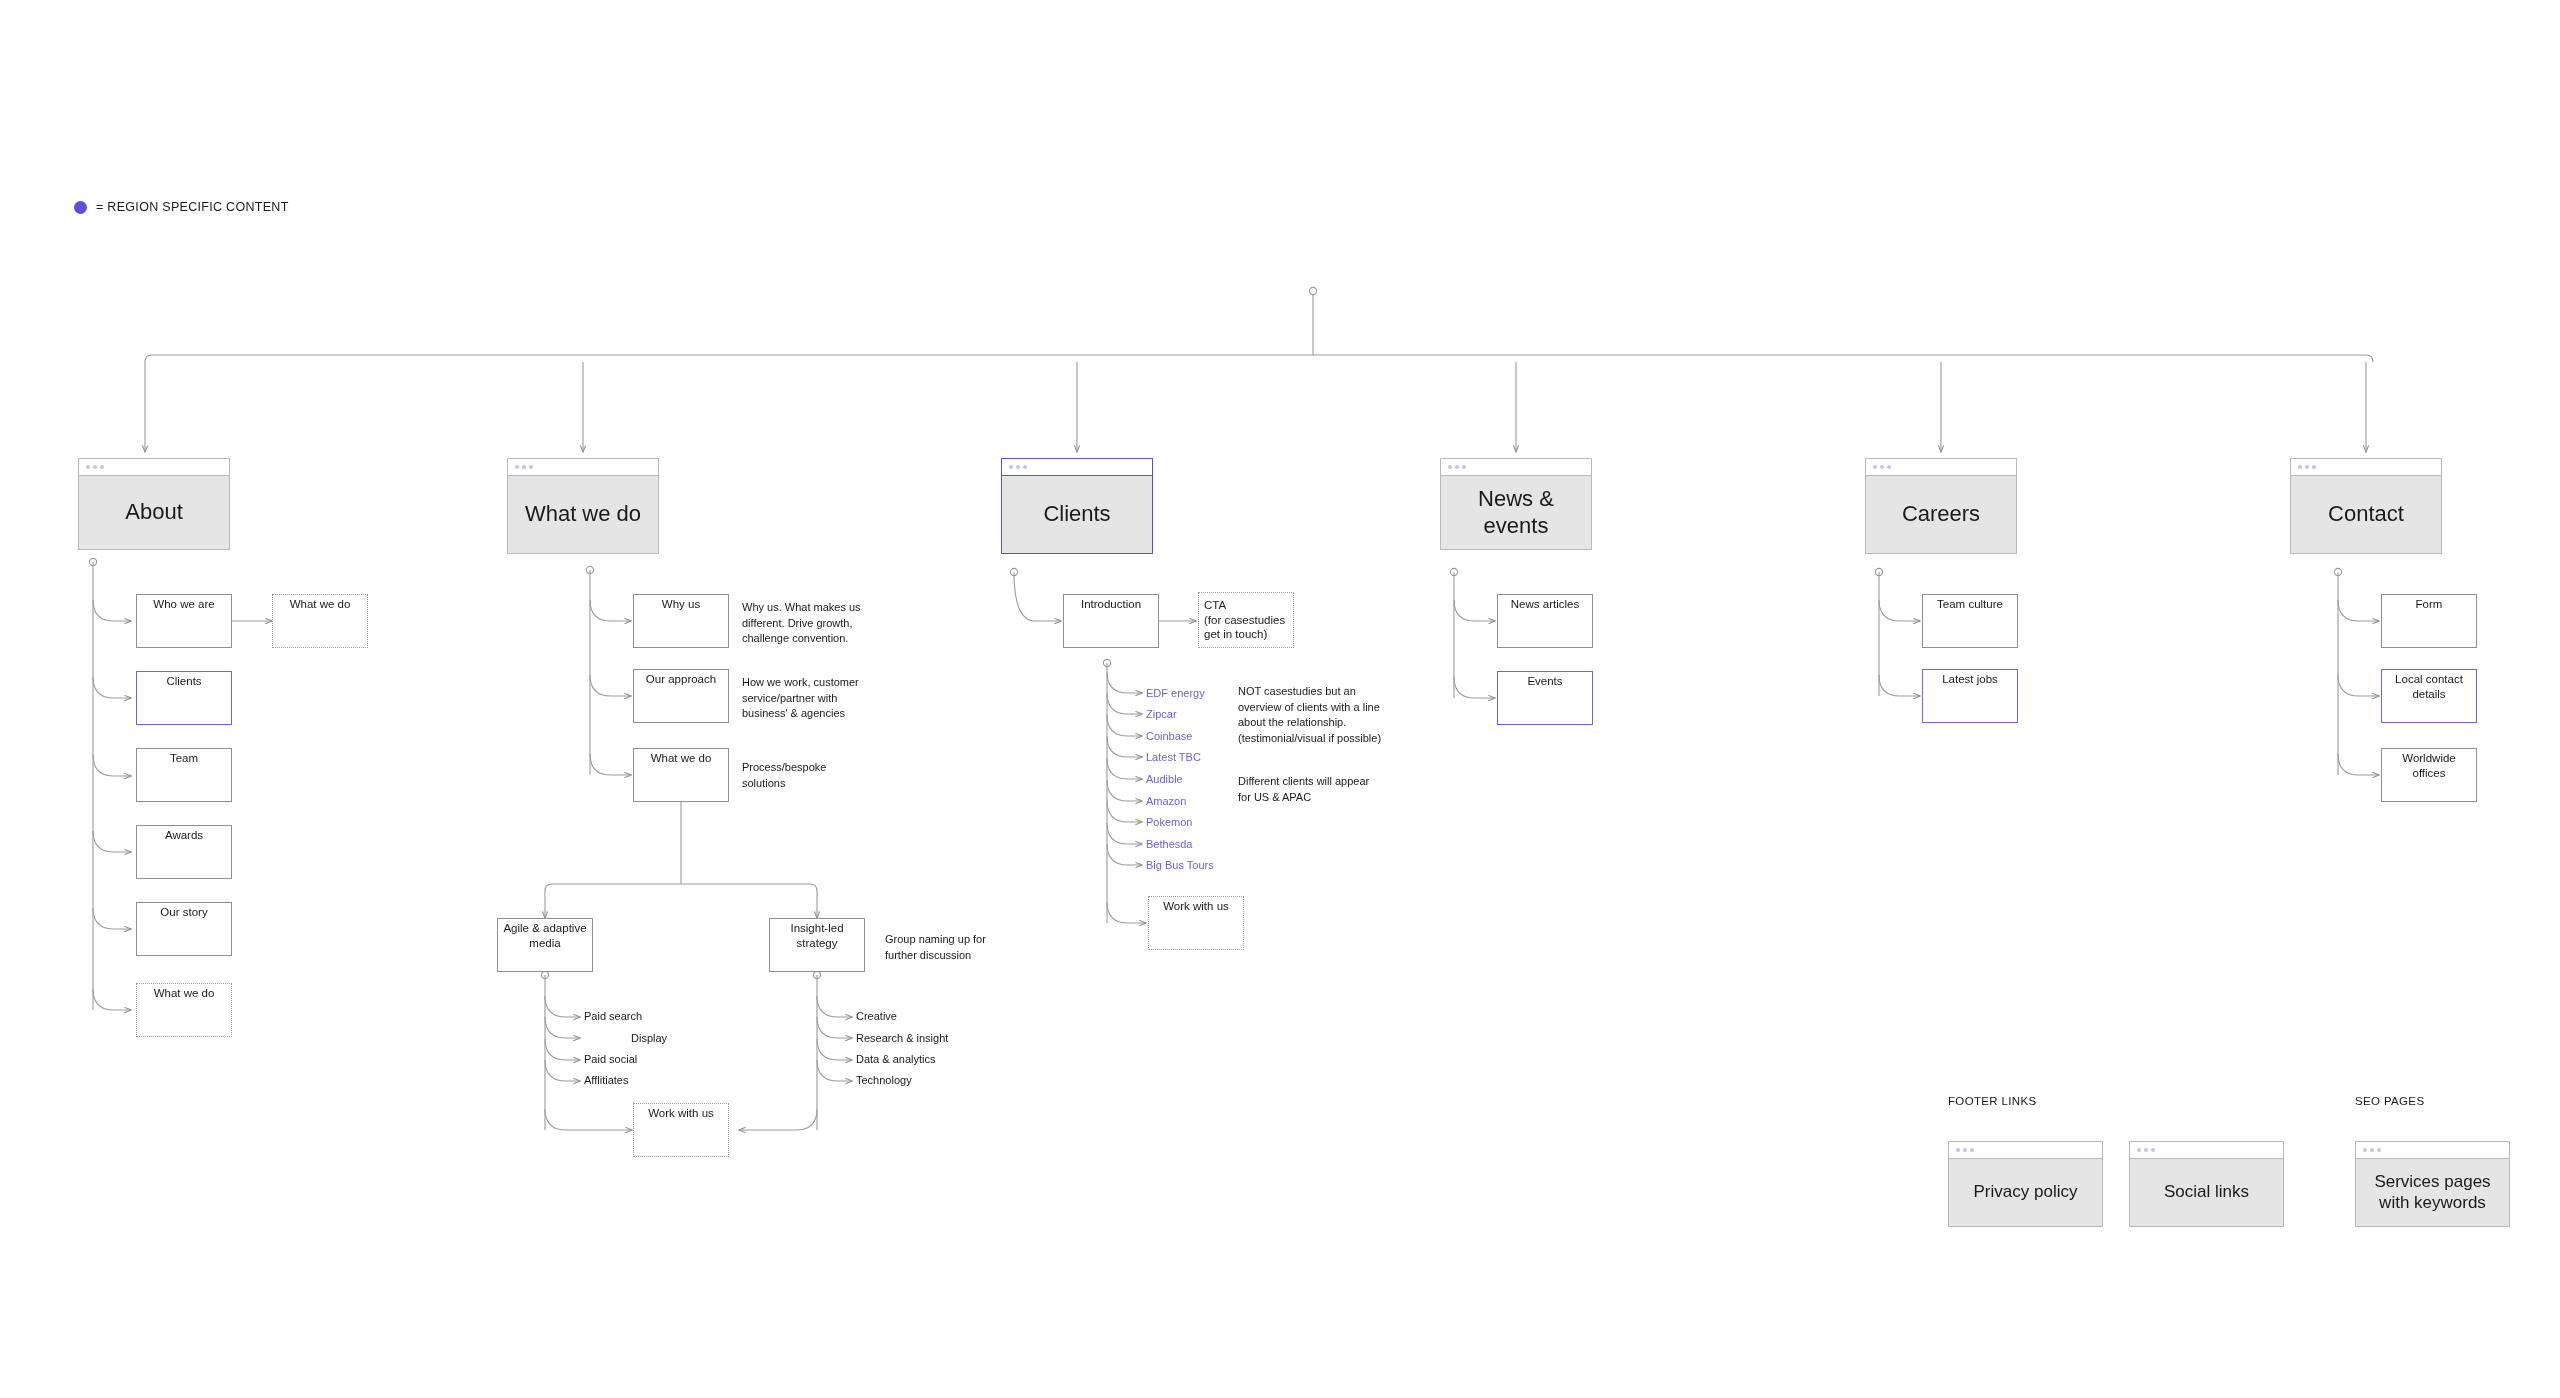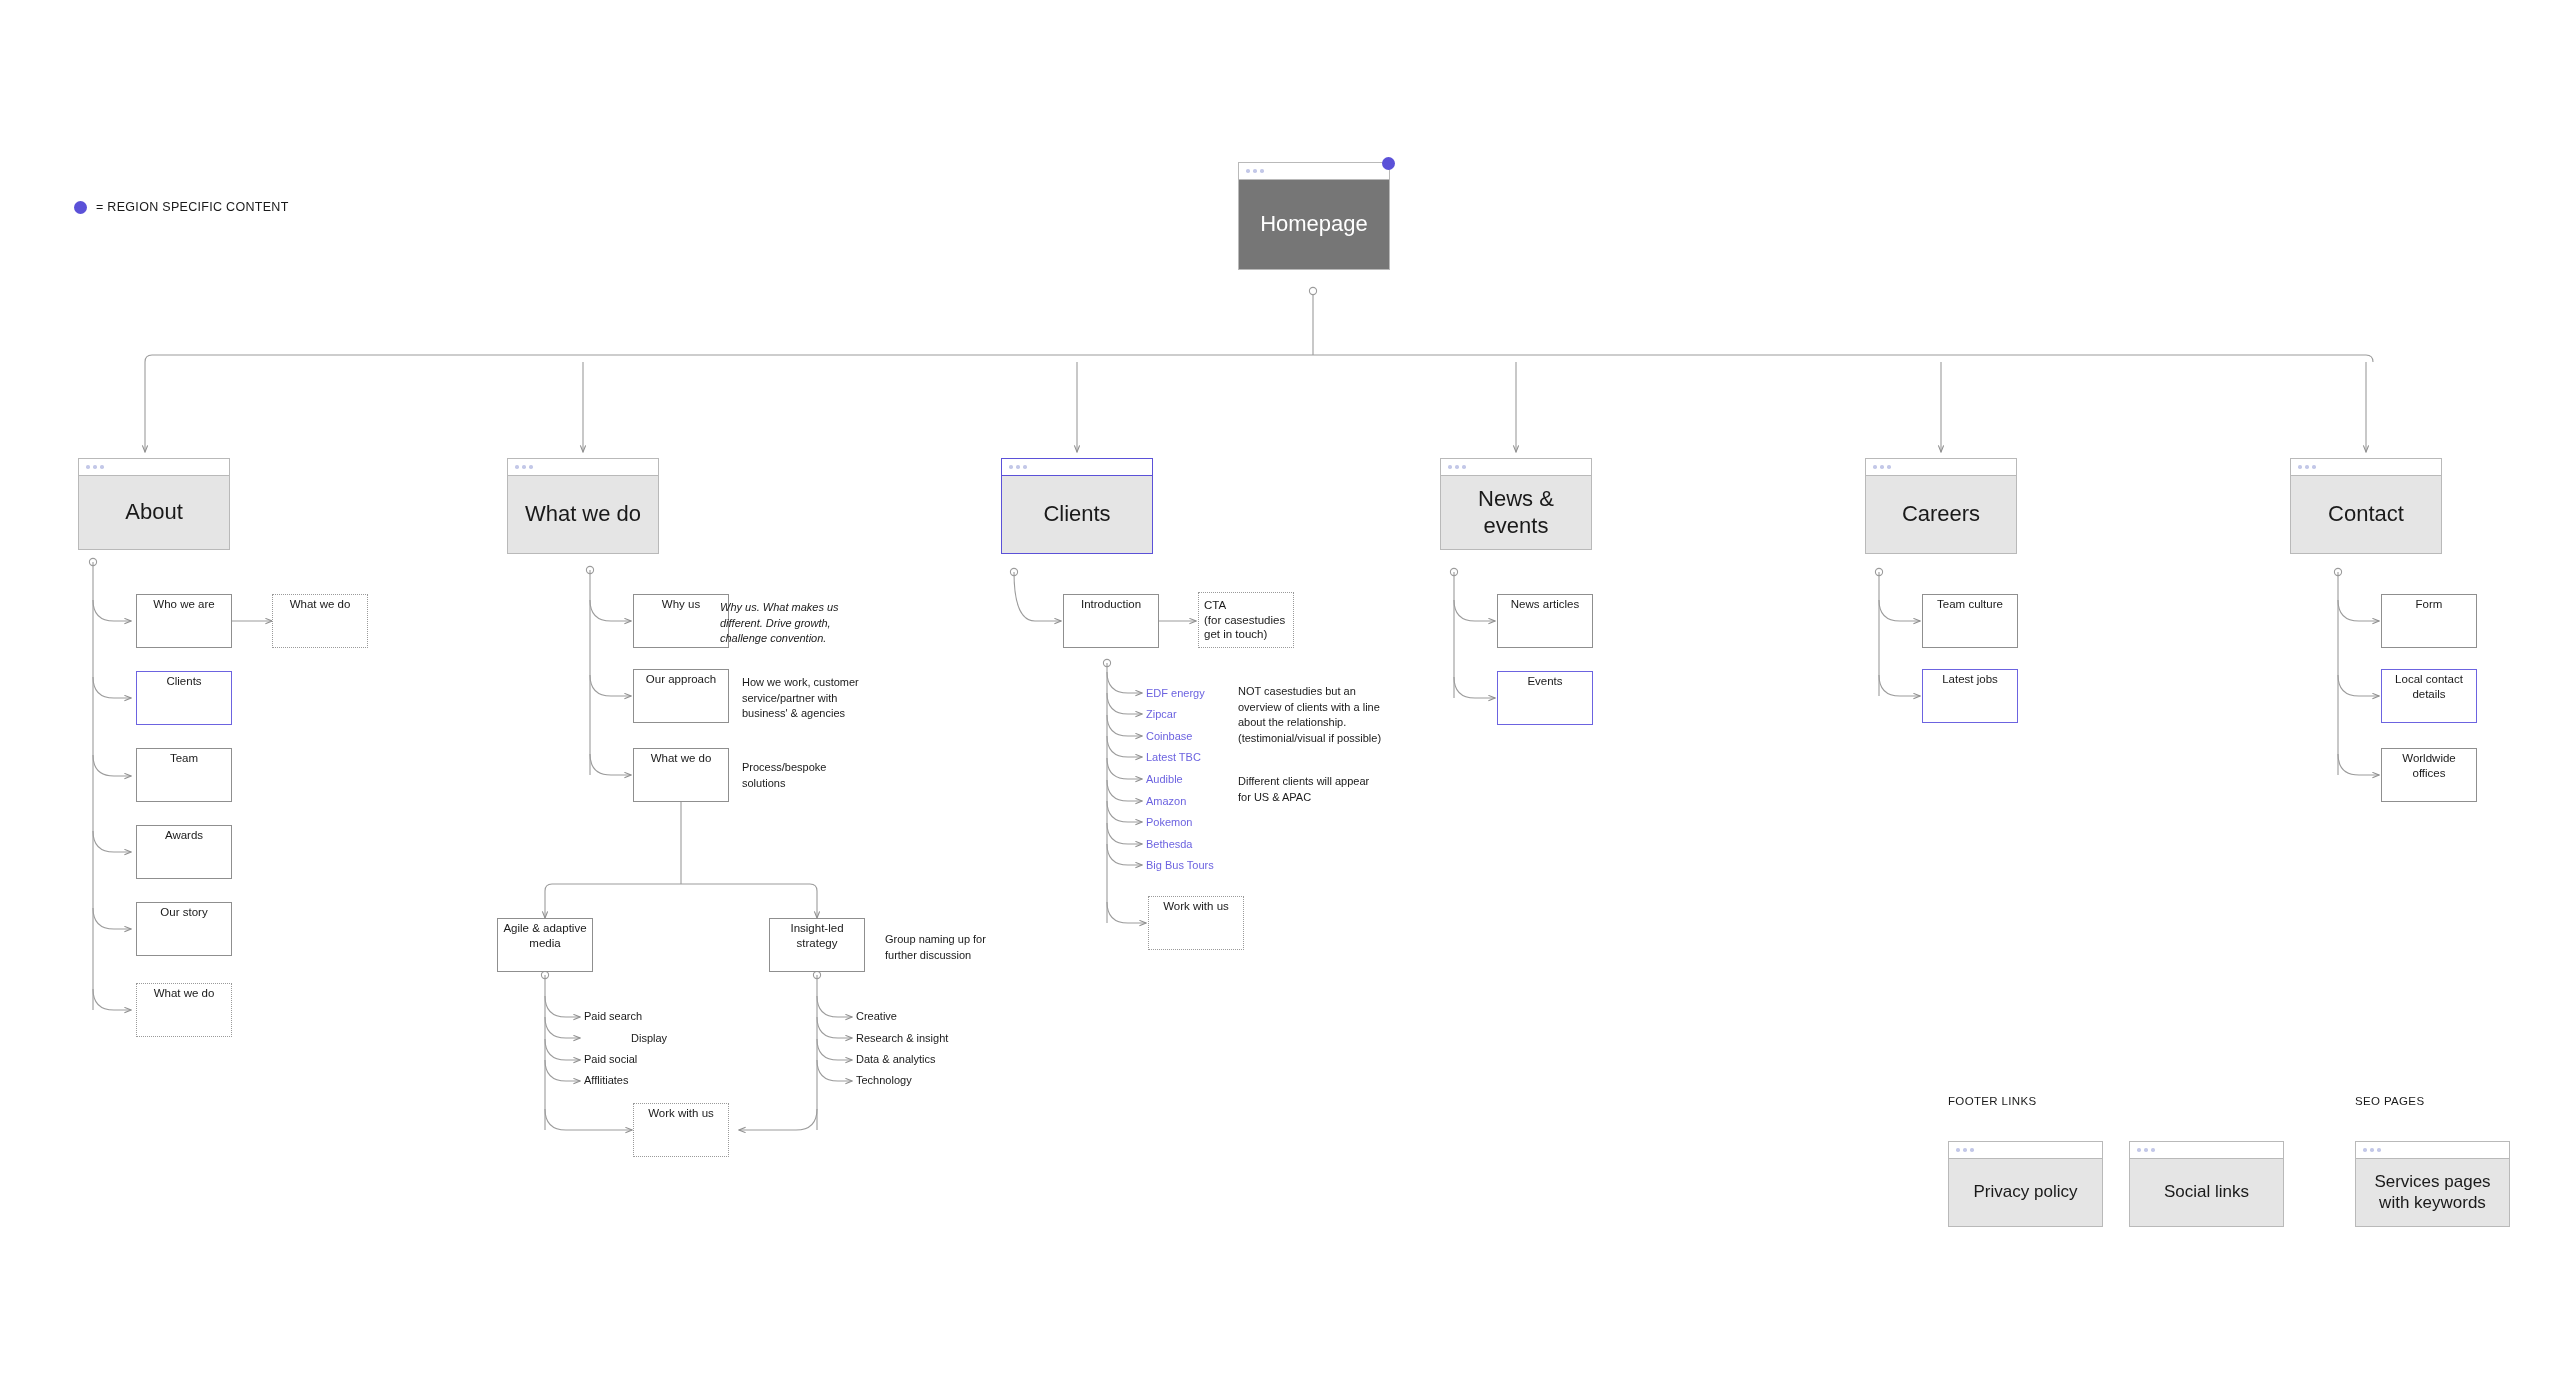--- a/index.html
+++ b/index.html
@@ -226,29 +226,20 @@
       <path d="M2338,675 Q2338,696 2359,696 L2379,696" marker-end="url(#ar)"></path>
       <path d="M2338,754 Q2338,775 2359,775 L2379,775" marker-end="url(#ar)"></path>
     </g>
   </svg>
 
   <div class="legend">
     <span class="legend-dot"></span>
     <span class="legend-label">= REGION SPECIFIC CONTENT</span>
   </div>
 
-  <div class="win dark" style="left:1238px; top:162px; width:152px; height:108px;">
-    <div class="bar">
-        <i></i>
-        <i></i>
-        <i></i>
-      </div>
-    <div class="body">Homepage</div>
-    <span class="region-dot"></span>
-  </div>
 
   <div class="win" style="left:78px; top:458px; width:152px; height:92px;">
     <div class="bar">
         <i></i>
         <i></i>
         <i></i>
       </div>
     <div class="body">About</div>
   </div>
 
@@ -299,21 +290,21 @@
 
   <div class="box" style="left:136px; top:594px; width:96px; height:54px;">Who we are</div>
   <div class="box dotted" style="left:272px; top:594px; width:96px; height:54px;">What we do</div>
   <div class="box accent" style="left:136px; top:671px; width:96px; height:54px;">Clients</div>
   <div class="box" style="left:136px; top:748px; width:96px; height:54px;">Team</div>
   <div class="box" style="left:136px; top:825px; width:96px; height:54px;">Awards</div>
   <div class="box" style="left:136px; top:902px; width:96px; height:54px;">Our story</div>
   <div class="box dotted" style="left:136px; top:983px; width:96px; height:54px;">What we do</div>
 
   <div class="box" style="left:633px; top:594px; width:96px; height:54px;">Why us</div>
-  <div class="note" style="left:720px; top:600px; width:125px;font-style:italic;">Why us. What makes us different. Drive growth, challenge convention.</div>
+  <div class="note" style="left:742px; top:600px; width:125px;">Why us. What makes us different. Drive growth, challenge convention.</div>
 
   <div class="box" style="left:633px; top:669px; width:96px; height:54px;">Our approach</div>
   <div class="note" style="left:742px; top:675px; width:125px;">How we work, customer service/partner with business' &amp; agencies</div>
 
   <div class="box" style="left:633px; top:748px; width:96px; height:54px;">What we do</div>
   <div class="note" style="left:742px; top:760px; width:125px;">Process/bespoke solutions</div>
 
   <div class="box" style="left:497px; top:918px; width:96px; height:54px;">Agile &amp; adaptive media</div>
   <div class="box" style="left:769px; top:918px; width:96px; height:54px;">Insight-led strategy</div>
   <div class="note" style="left:885px; top:932px; width:115px;">Group naming up for further discussion</div>

